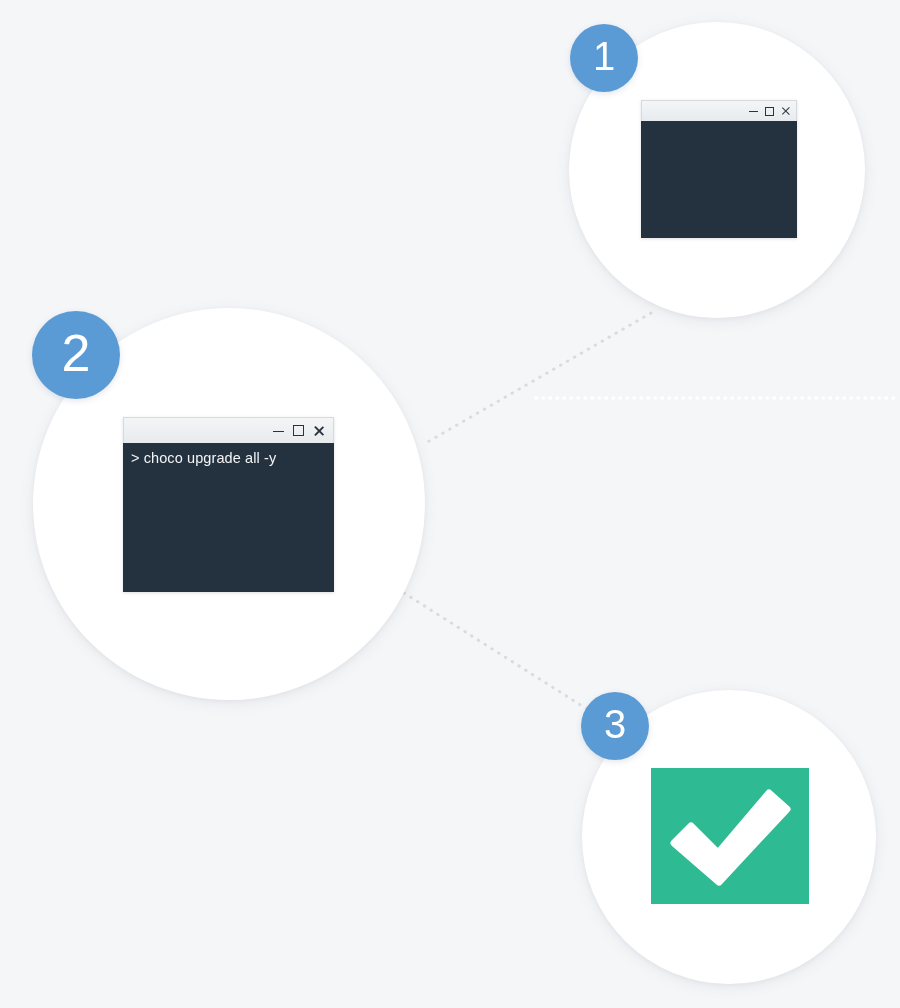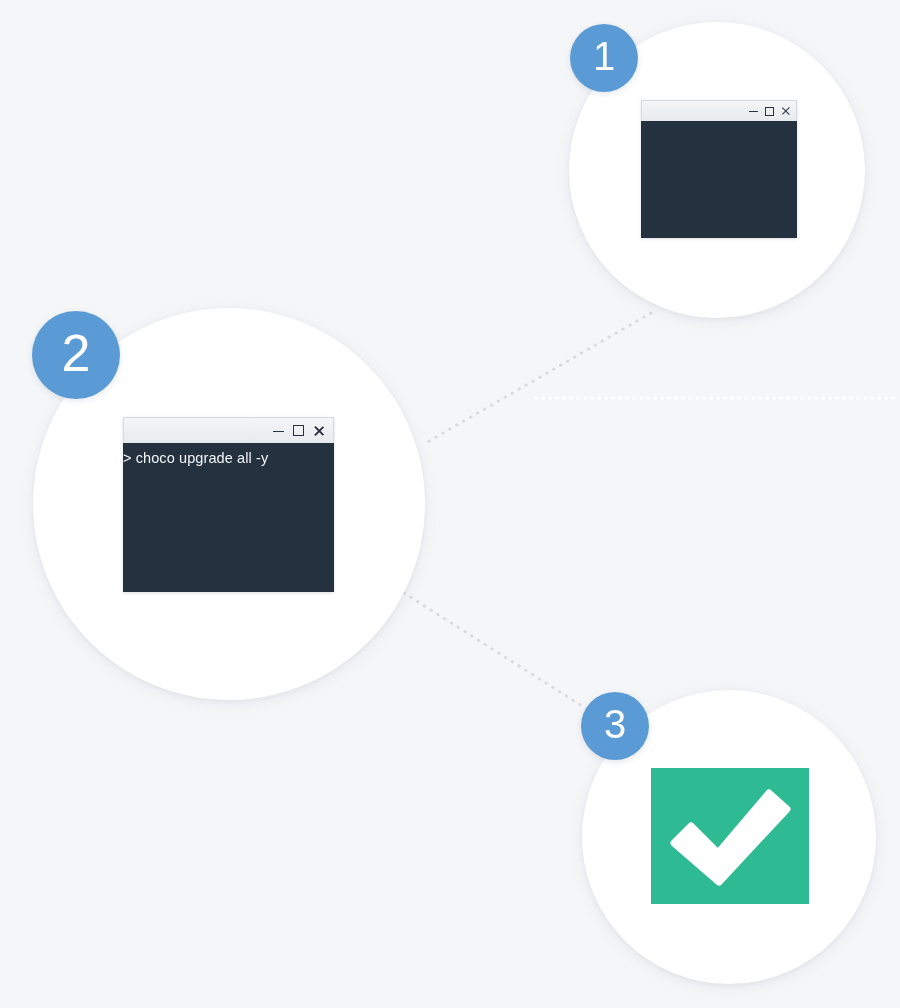--- a/index.html
+++ b/index.html
@@ -154,21 +154,21 @@
   .term-2 .wb-close::before, .term-2 .wb-close::after { width: 1.6px; }
 
   .term-body {
     flex: 1;
     background: #243240;
     color: #f2f4f6;
     box-sizing: border-box;
     overflow: hidden;
   }
   .term-1 .term-body { padding: 6px 7px; }
-  .term-2 .term-body { padding: 5px 0; }
+  .term-2 .term-body { padding: 5px 8px; }
 
   .term-line {
     font-family: "Liberation Sans", sans-serif;
     font-size: 14.5px;
     line-height: 1.45;
     white-space: pre;
     letter-spacing: 0.1px;
   }
 
   

